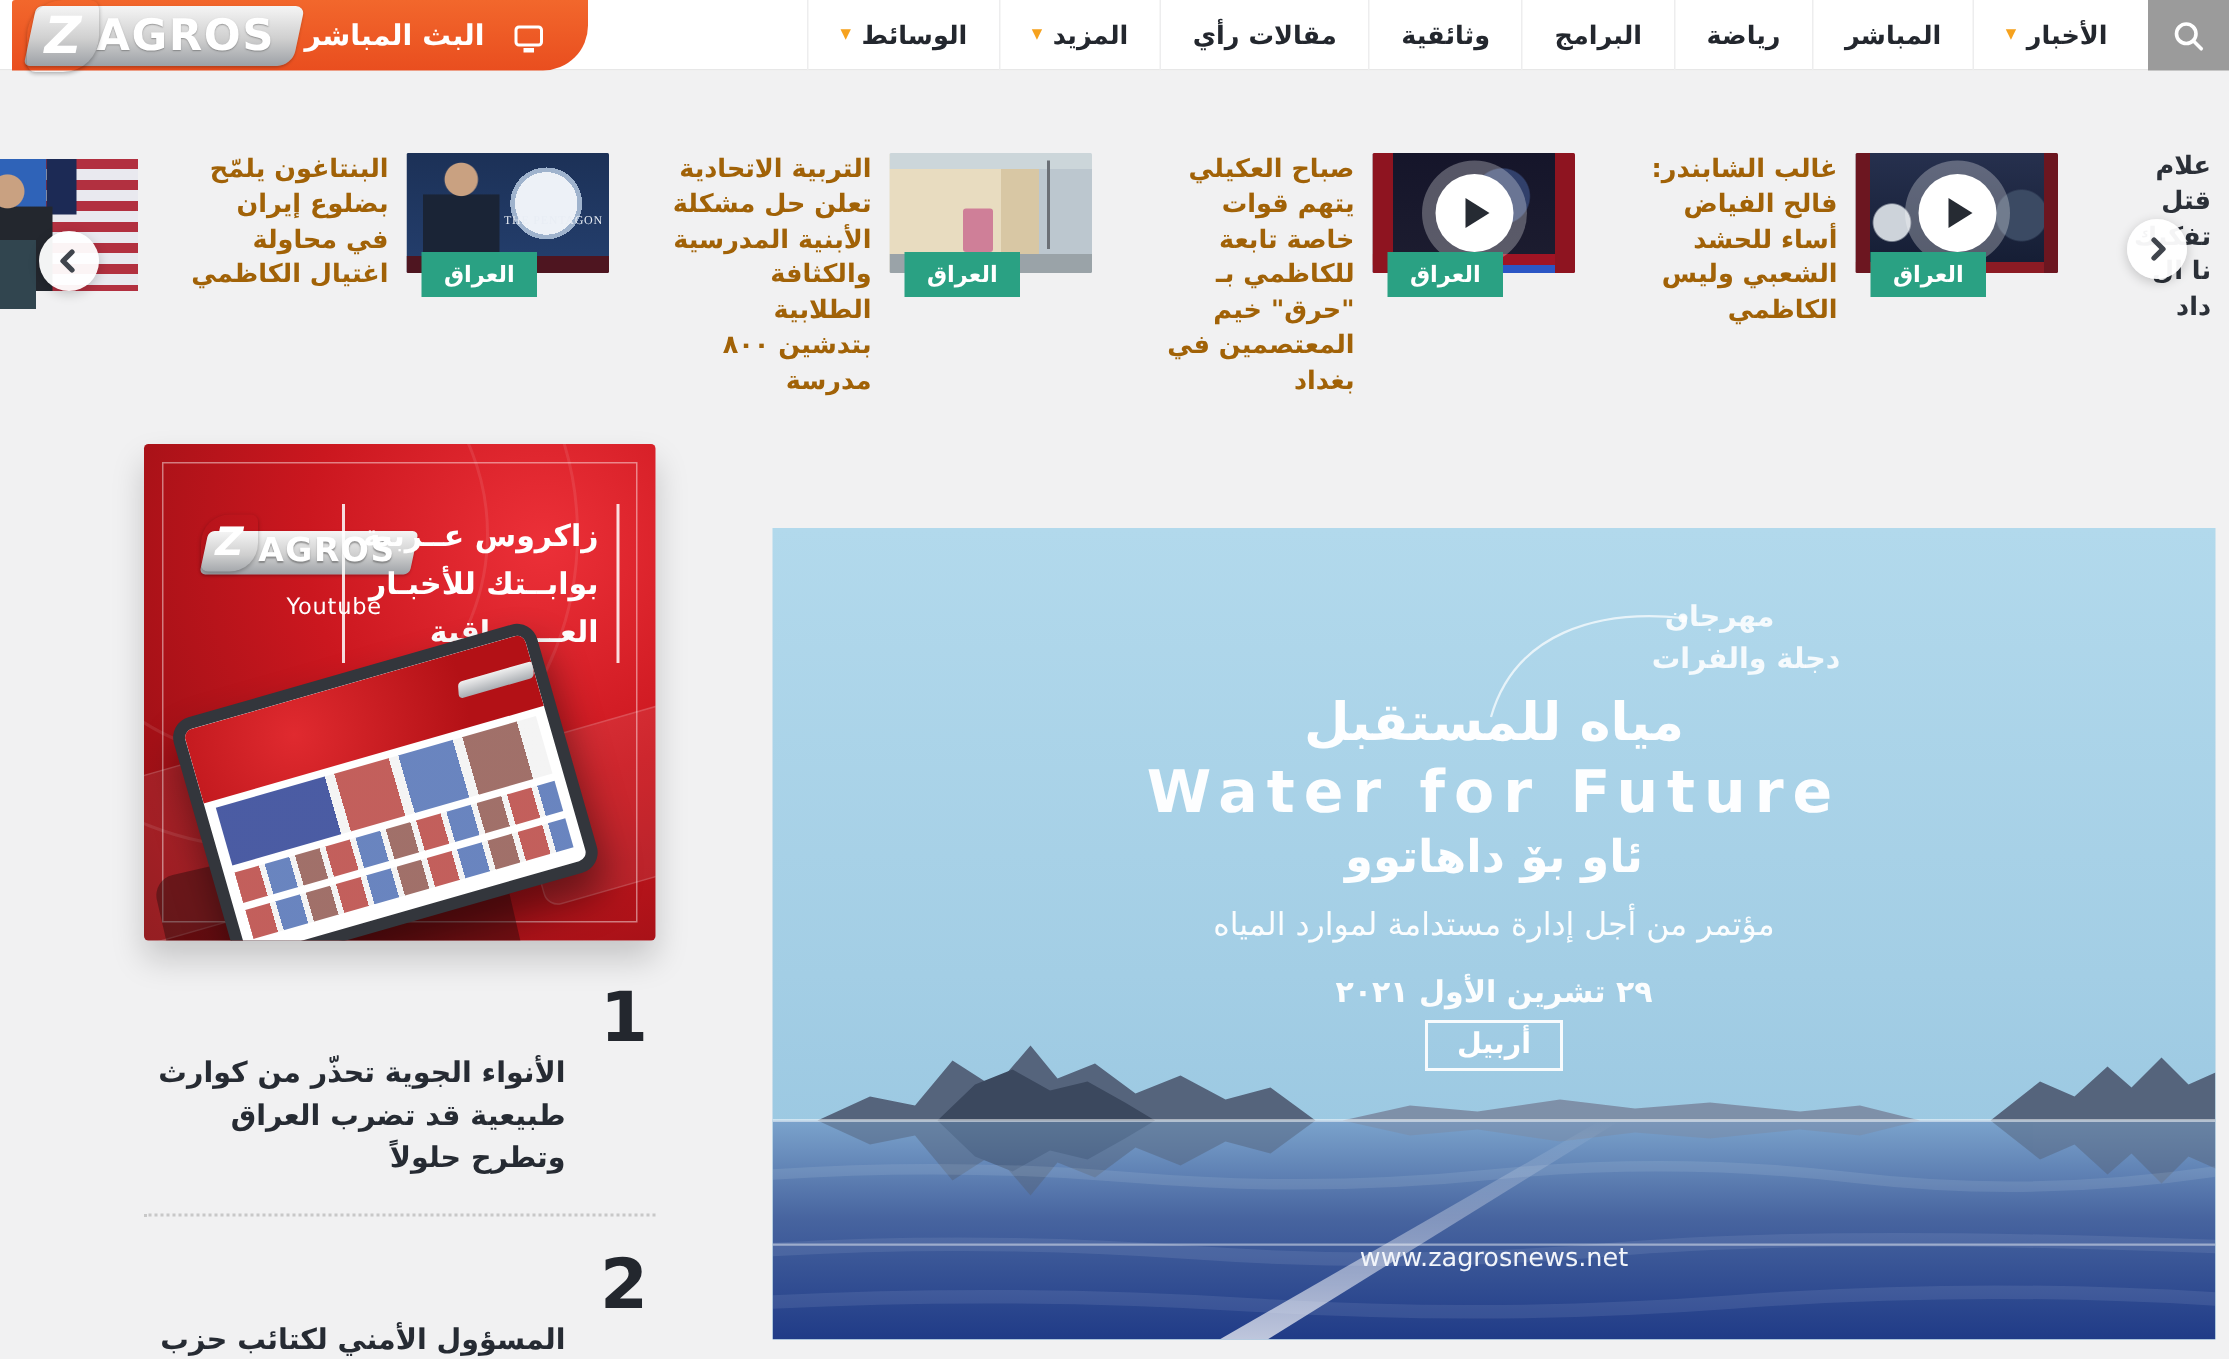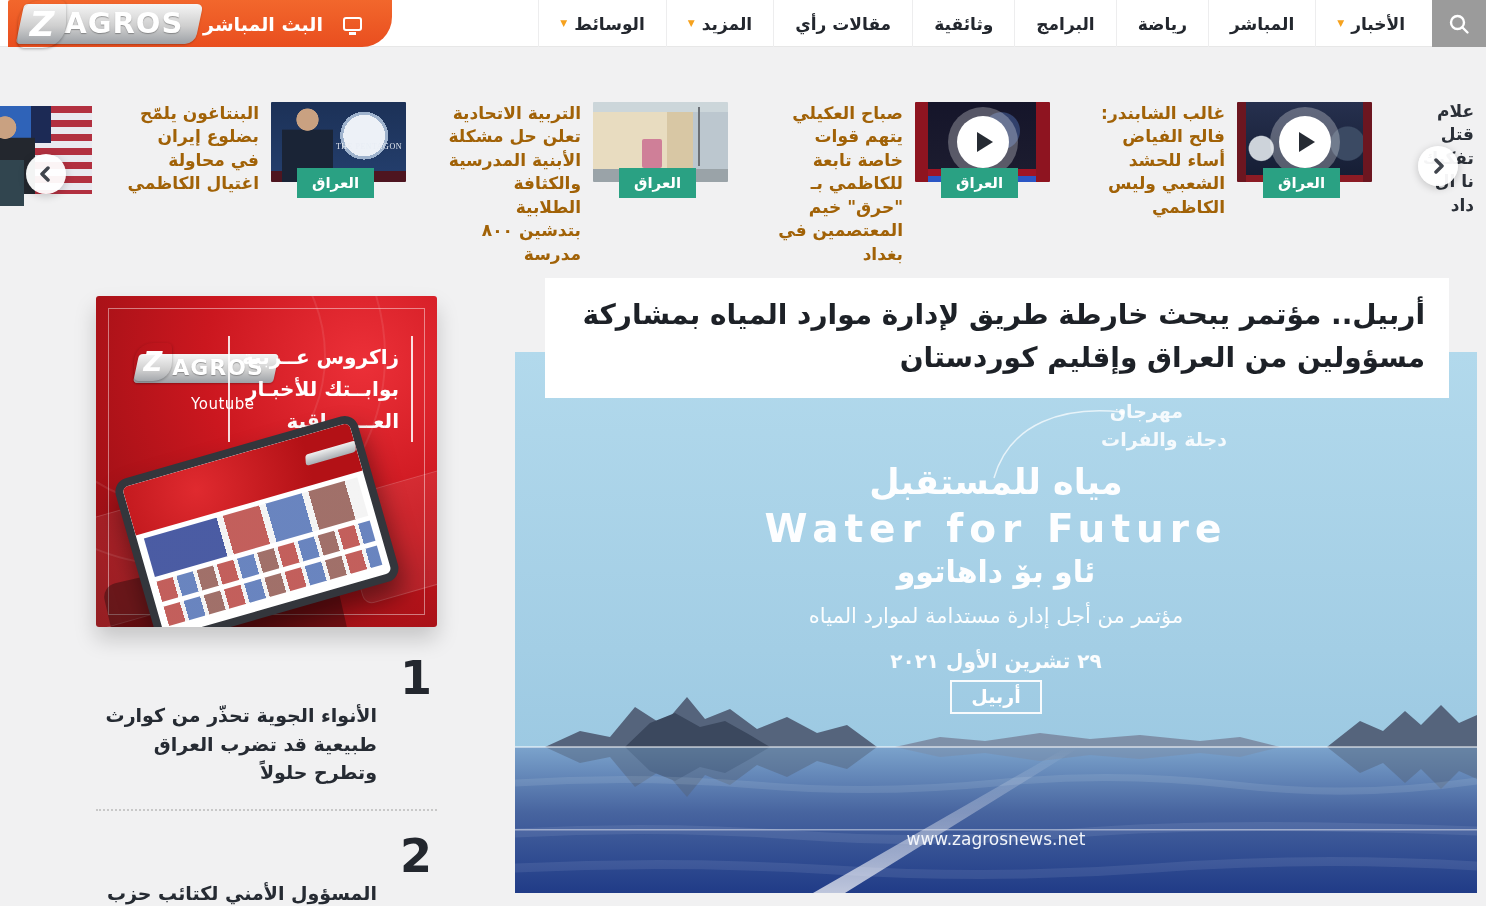--- a/index.html
+++ b/index.html
@@ -126,21 +126,21 @@
   .thumb-caption {
     position: absolute; right: 3%; top: 50%; z-index: 2;
     font-family: "Liberation Serif", serif;
     font-size: 8px; letter-spacing: .5px; color: #e8edf4;
     direction: ltr;
   }
   .badge {
     position: absolute; bottom: -16px; left: 10px; z-index: 3;
     background: #2aa183; color: #fff;
     font-size: 15px; font-weight: bold;
-    padding: 6px 15px; cursor: pointer; margin-left: 16px;
+    padding: 6px 15px; cursor: pointer;
   }
   .play {
     position: absolute; left: 50%; top: 50%; z-index: 2;
     width: 52px; height: 52px; margin: -26px 0 0 -26px;
     background: #fff; border-radius: 50%;
     box-shadow: 0 0 0 9px rgba(255,255,255,.28);
     cursor: pointer;
   }
   .play::after {
     content: ""; position: absolute; left: 20px; top: 16px;
@@ -384,21 +384,20 @@
         </svg>
     </button>
     <button class="c-arrow arrow-right">
       <svg width="14" height="16" viewBox="0 0 14 16">
           <polyline points="5,2 11,8 5,14"></polyline>
         </svg>
     </button>
   </section>
 
   <article class="main-article">
-    <h1 class="headline-box">أربيل.. مؤتمر يبحث خارطة طريق لإدارة موارد المياه بمشاركة مسؤولين من العراق وإقليم كوردستان</h1>
 
     <div class="poster">
       <div class="poster-corner">
         <div>مهرجان</div>
         <div class="l2">دجلة والفرات</div>
       </div>
       <svg class="poster-arc" width="170" height="80" viewBox="0 0 170 80">
         <path d="M152,8 C95,2 40,18 24,74" fill="none" stroke="rgba(255,255,255,.7)" stroke-width="1.5"></path>
         <circle cx="152" cy="8" r="3" fill="rgba(255,255,255,.85)"></circle>
       </svg>

